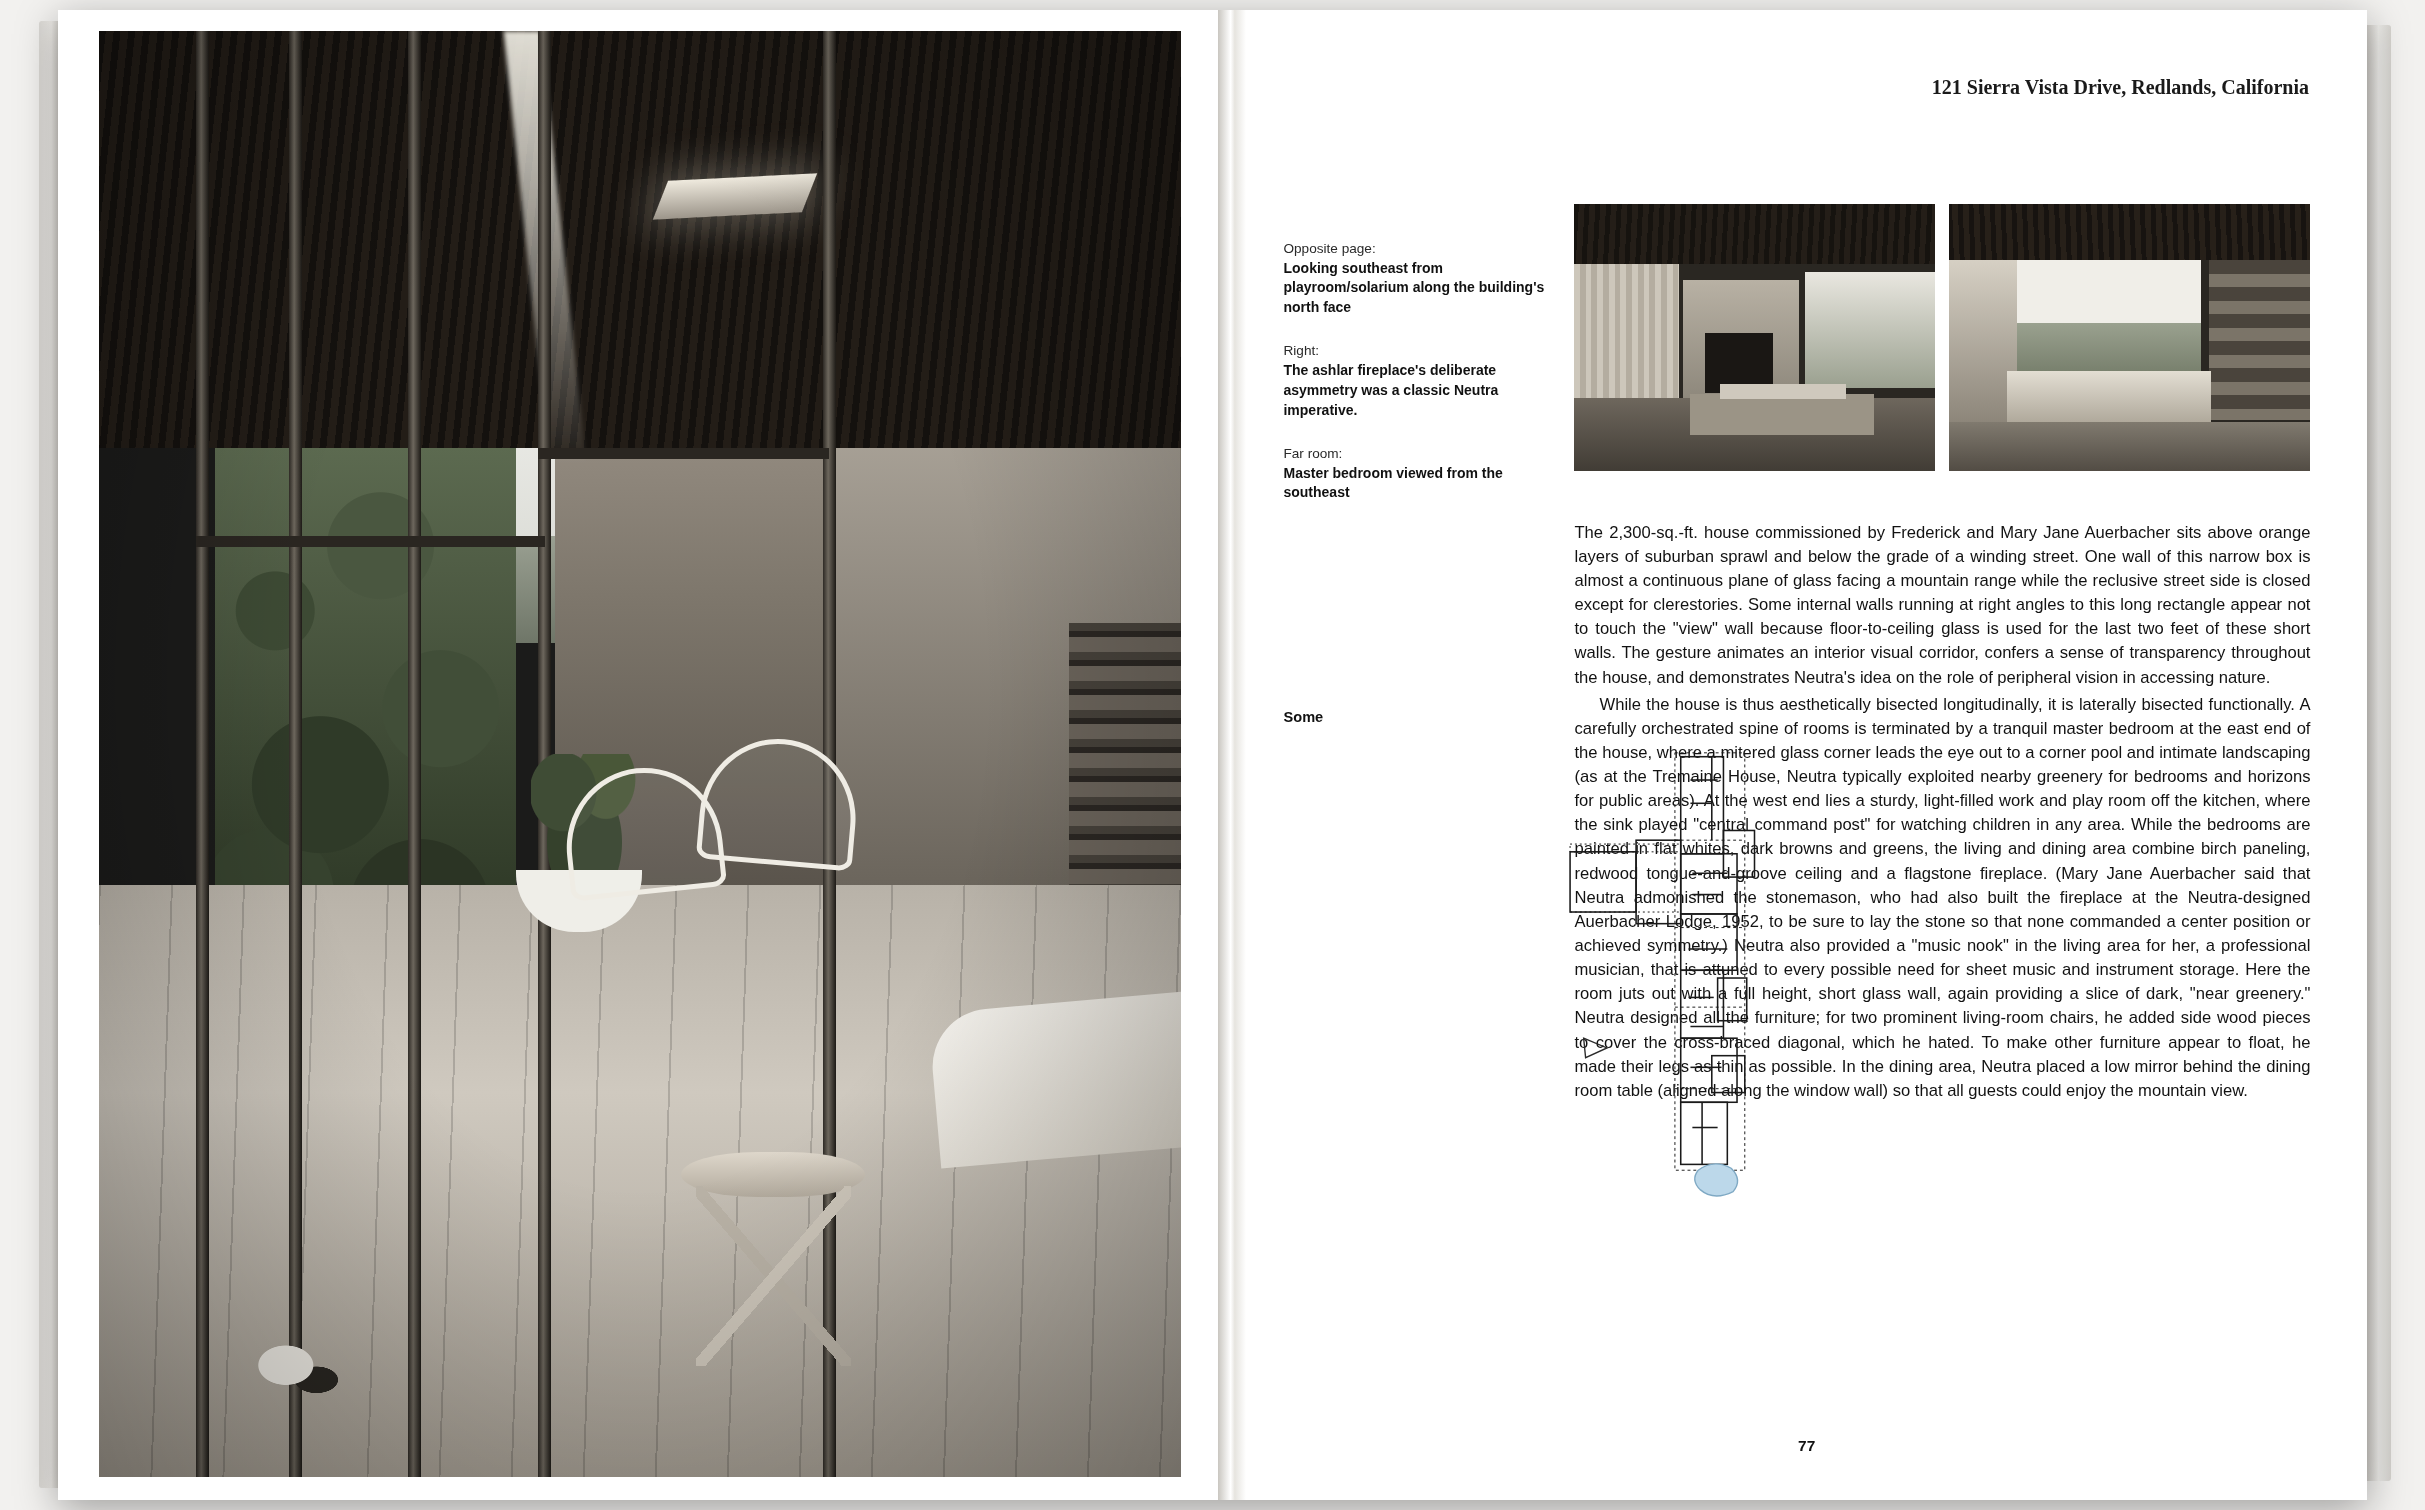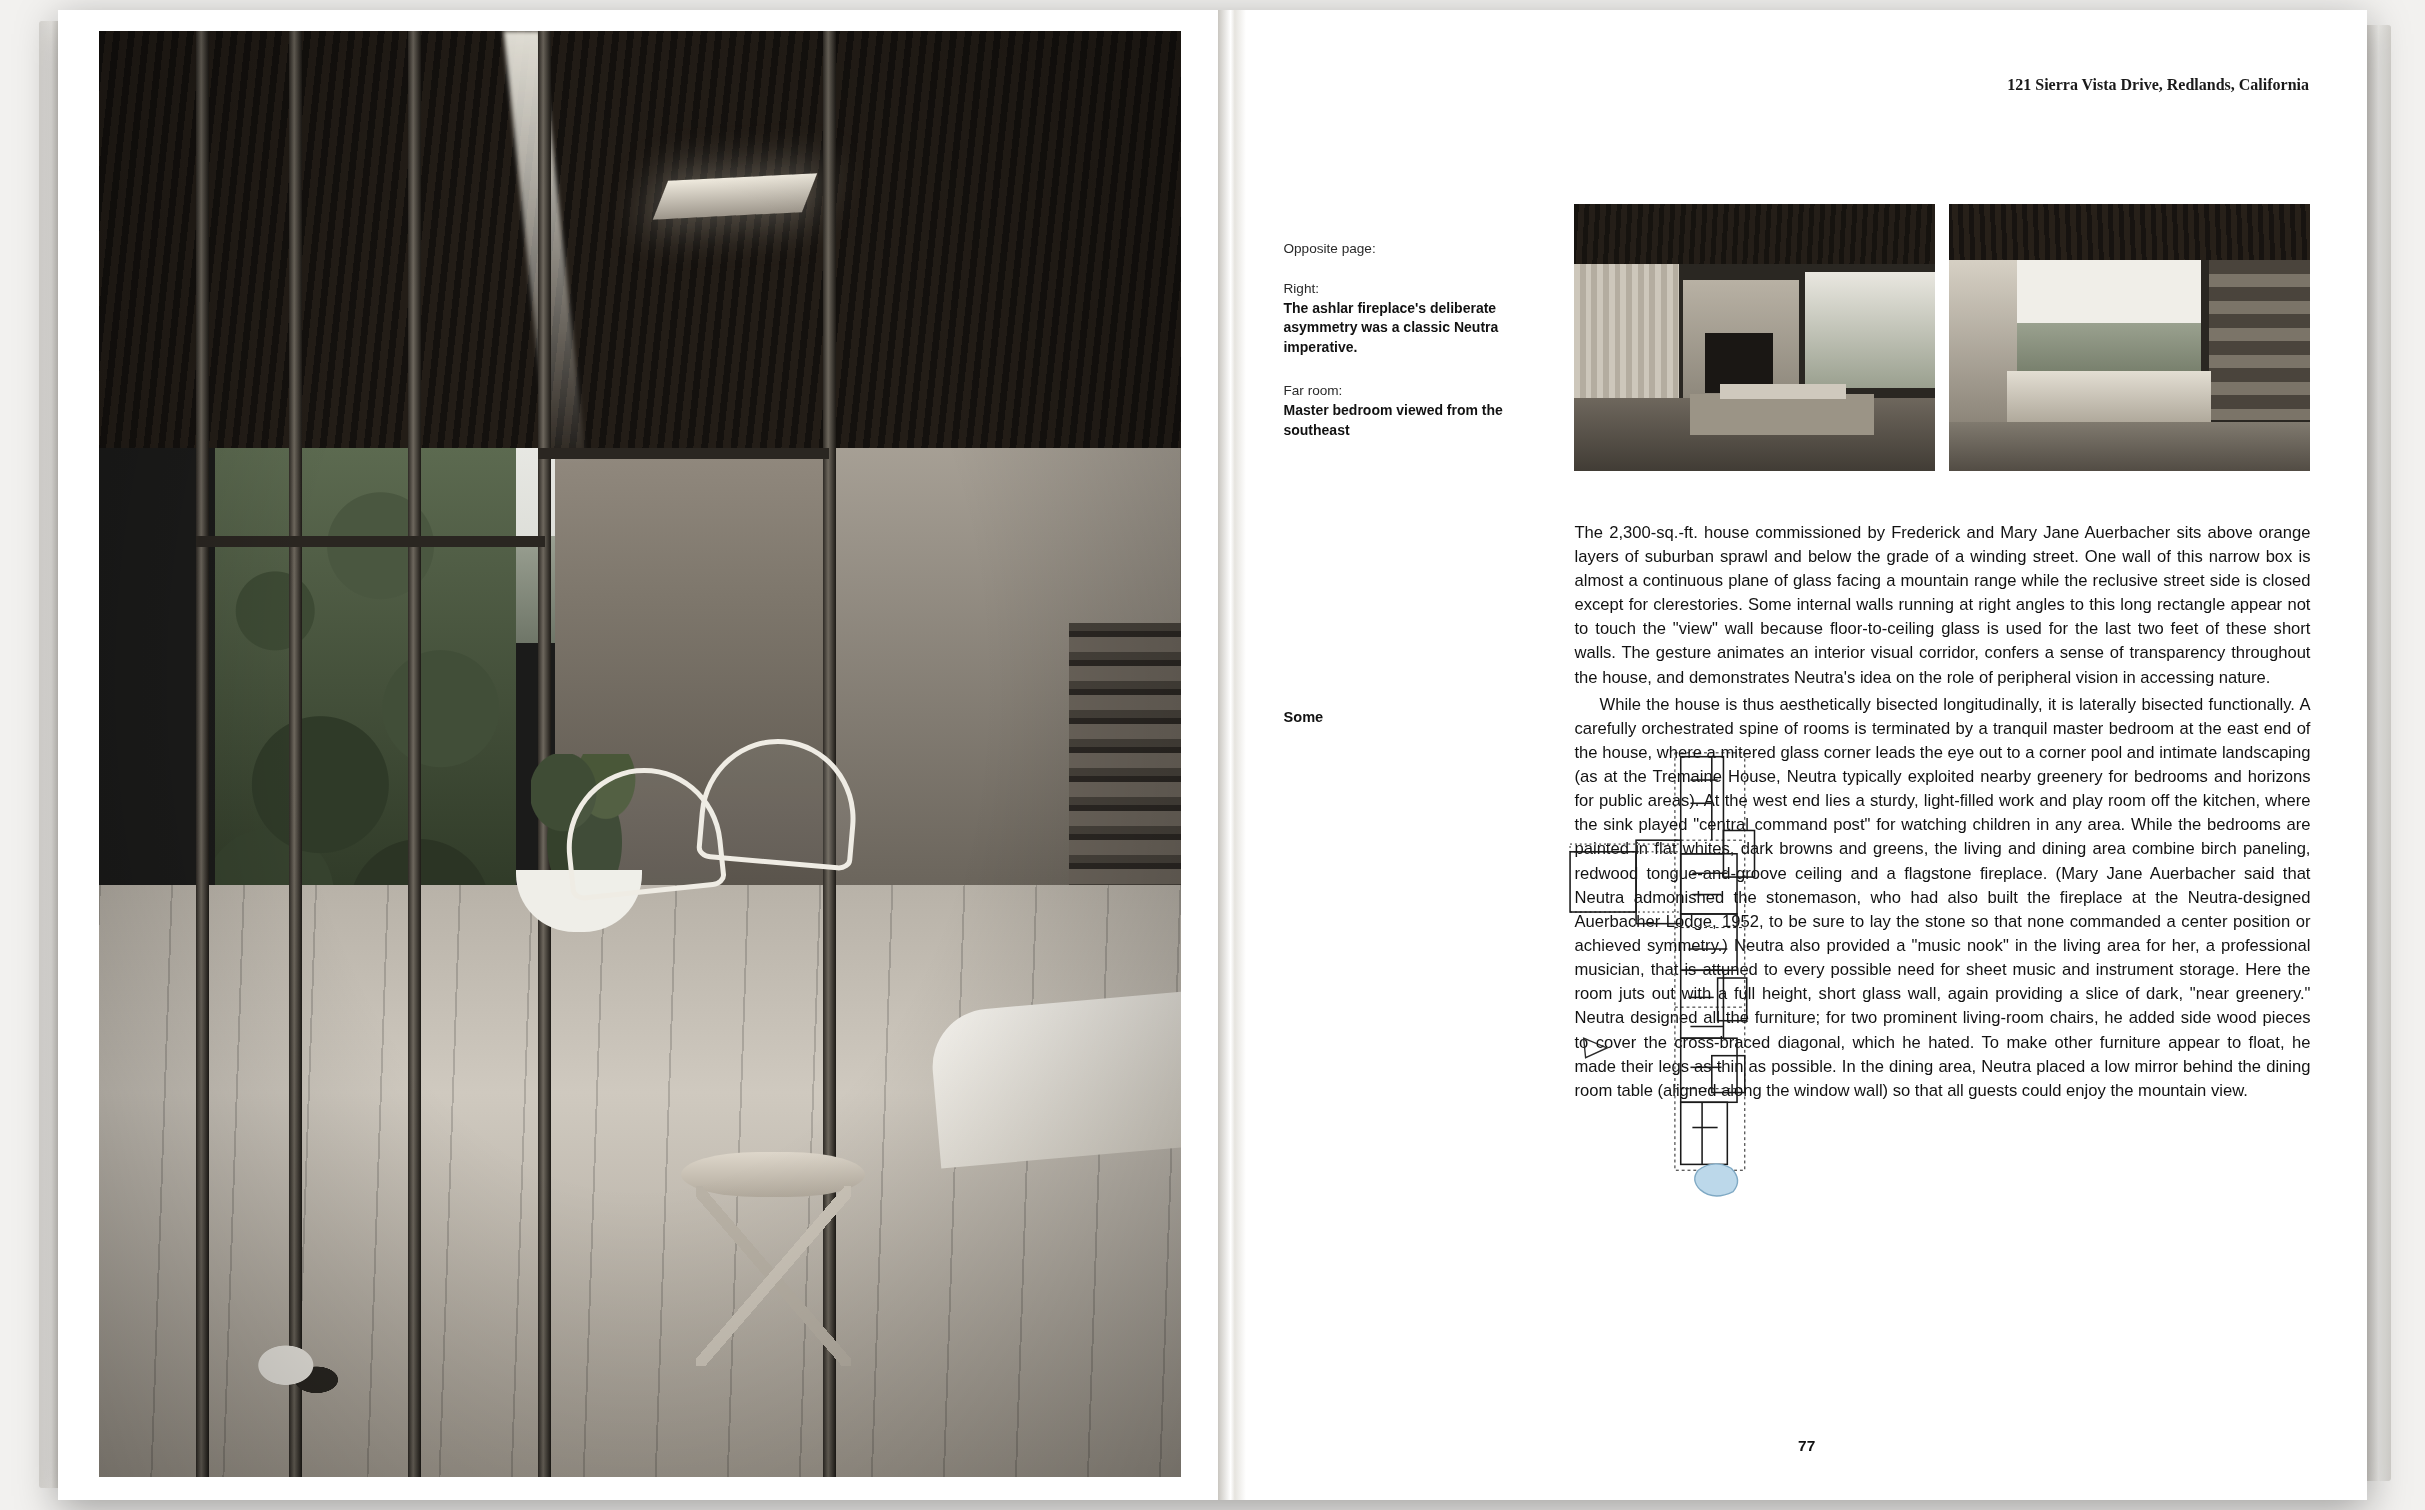--- a/index.html
+++ b/index.html
@@ -211,21 +211,21 @@
   }
   #headline .title .yr { letter-spacing: 1px; }
   #headline .title .bullet {
     font-size: 21.3px;
     vertical-align: middle;
     padding: 0 5.8px;
   }
   #headline .subtitle {
     font-family: "Liberation Serif", serif;
     font-weight: bold;
-    font-size: 16px;
+    font-size: 20px;
     color: #1a1a1a;
     margin-top: 6.8px;
   }
 
   
   #captions {
     position: absolute;
     left: 37px;
     top: 231px;
     width: 279px;
@@ -379,20 +379,21 @@
 
     <div id="page-right">
 
       <div id="headline">
         <div class="subtitle">121 Sierra Vista Drive, Redlands, California</div>
       </div>
 
       <div id="captions">
         <div class="cap-block">
           <div class="cap-lead">Opposite page:</div>
+          <div class="cap-text">Looking southeast from playroom/solarium along the building's north face</div>
         </div>
         <div class="cap-block">
           <div class="cap-lead">Right:</div>
           <div class="cap-text">The ashlar fireplace's deliberate asymmetry was a classic Neutra imperative.</div>
         </div>
         <div class="cap-block">
           <div class="cap-lead">Far room:</div>
           <div class="cap-text">Master bedroom viewed from the southeast</div>
         </div>
       </div>

